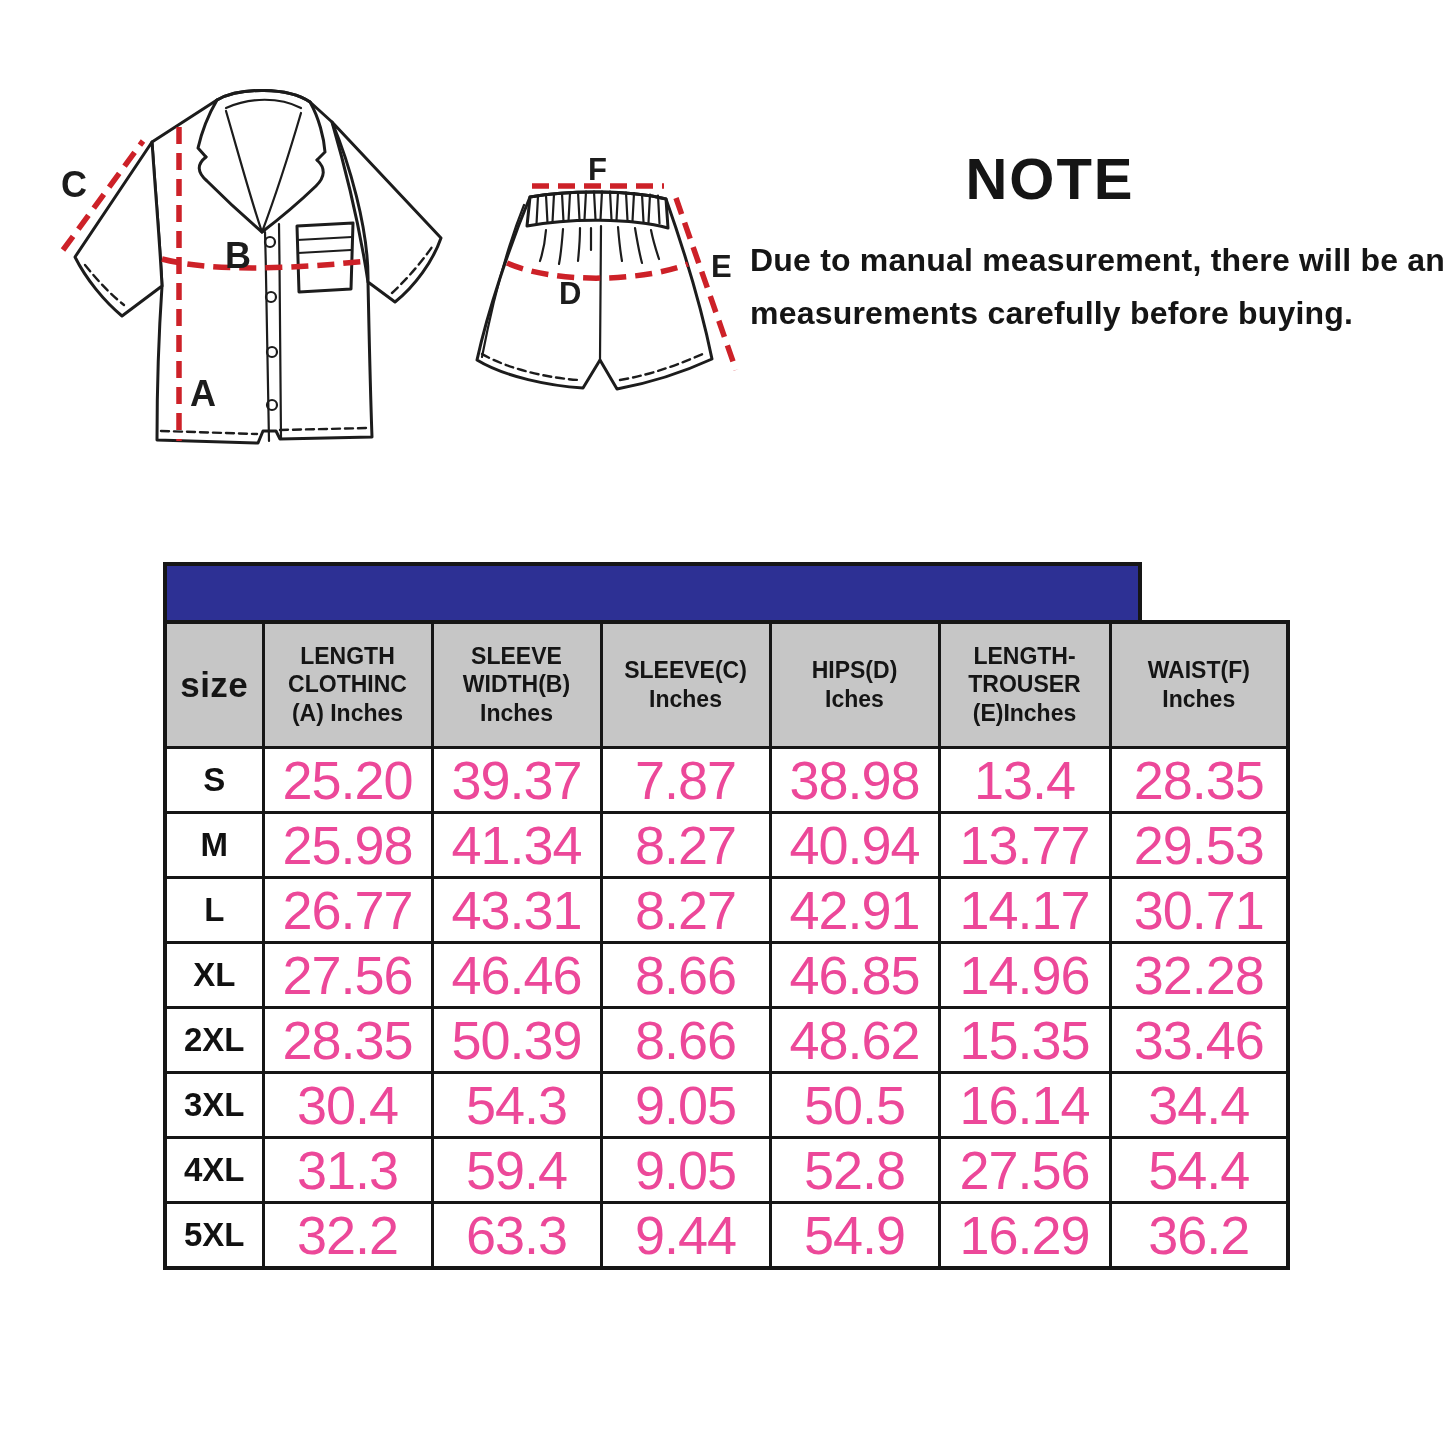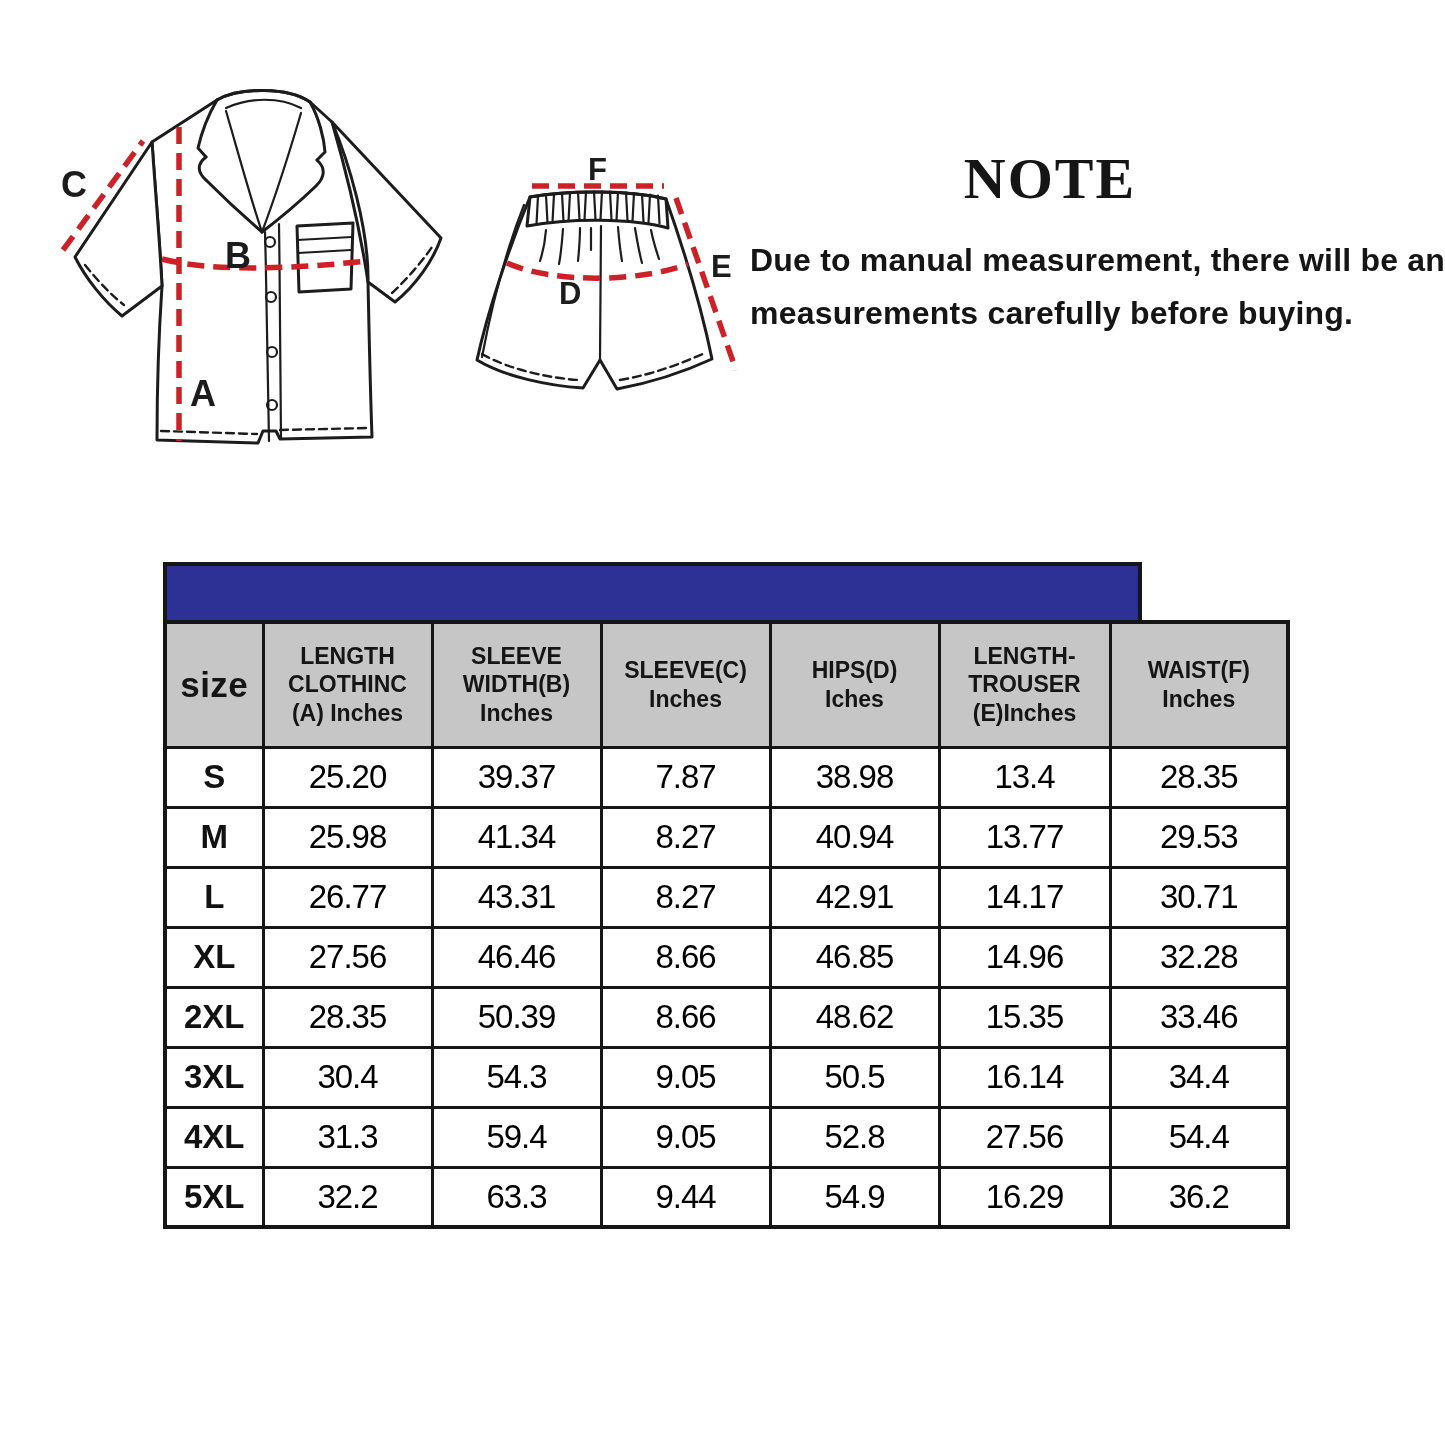--- a/index.html
+++ b/index.html
@@ -21,39 +21,39 @@
   .outline{stroke:var(--line-dark);stroke-width:3;fill:none;stroke-linecap:round;stroke-linejoin:round;}
   .outline-fill{stroke:var(--line-dark);stroke-width:3;fill:#fff;stroke-linecap:round;stroke-linejoin:round;}
   .thin{stroke:var(--line-dark);stroke-width:2.2;fill:none;stroke-linecap:round;}
   .stitch{stroke:var(--line-dark);stroke-width:2.4;fill:none;stroke-dasharray:8 5;stroke-linecap:round;}
   .redline{stroke:var(--accent-red);stroke-width:5.5;fill:none;stroke-dasharray:17 9;stroke-linecap:butt;}
   .measure-letter{font-family:"Liberation Sans",sans-serif;font-weight:bold;fill:var(--line-dark);}
   .letter-lg{font-size:36px;}
   .letter-md{font-size:31px;}
   
   .note{position:absolute;left:750px;top:150px;width:600px;text-align:center;}
-  .note-title{font-size:58px;font-weight:bold;letter-spacing:2px;line-height:1;margin-bottom:26px;font-family:Liberation Serif, serif;}
+  .note-title{font-size:58px;font-weight:bold;letter-spacing:2px;line-height:1;margin-bottom:26px;}
   .note-line{font-size:32px;font-weight:bold;line-height:53px;letter-spacing:0.2px;white-space:nowrap;}
   
   .table-wrap{position:absolute;left:163px;top:562px;width:979px;}
   .banner{height:62px;background:var(--banner-blue);border:4px solid var(--border-black);}
   table.size-table{
     width:100%;border-collapse:collapse;table-layout:fixed;
     border:4px solid var(--border-black);margin-top:-4px;
   }
   .size-table th,.size-table td{
     border:3px solid var(--border-black);text-align:center;vertical-align:middle;padding:0;
   }
   .size-table thead th{
     background:var(--header-gray);height:125px;
     font-size:23px;font-weight:bold;line-height:1.24;white-space:pre-line;letter-spacing:0px;
   }
   .size-table thead th.size-col{font-size:35px;letter-spacing:0.5px;}
   .size-table tbody td{
-    height:60px;font-size:33px;font-weight:normal;color:#000000;letter-spacing:-1px;background:#fff;
+    height:60px;font-size:54px;font-weight:normal;color:#ec4899;letter-spacing:-1px;background:#fff;
   }
   .size-table tbody td.size-cell{font-size:33px;font-weight:bold;color:#111;letter-spacing:0;}
 </style>
 </head>
 <body>
 
 <svg class="shirt-svg" width="440" height="420" viewBox="0 0 440 420">
   <g>
 
     <path class="outline-fill" d="M177,40 L112,82 C116,140 120,185 122,226 C118,285 117,335 117,380

